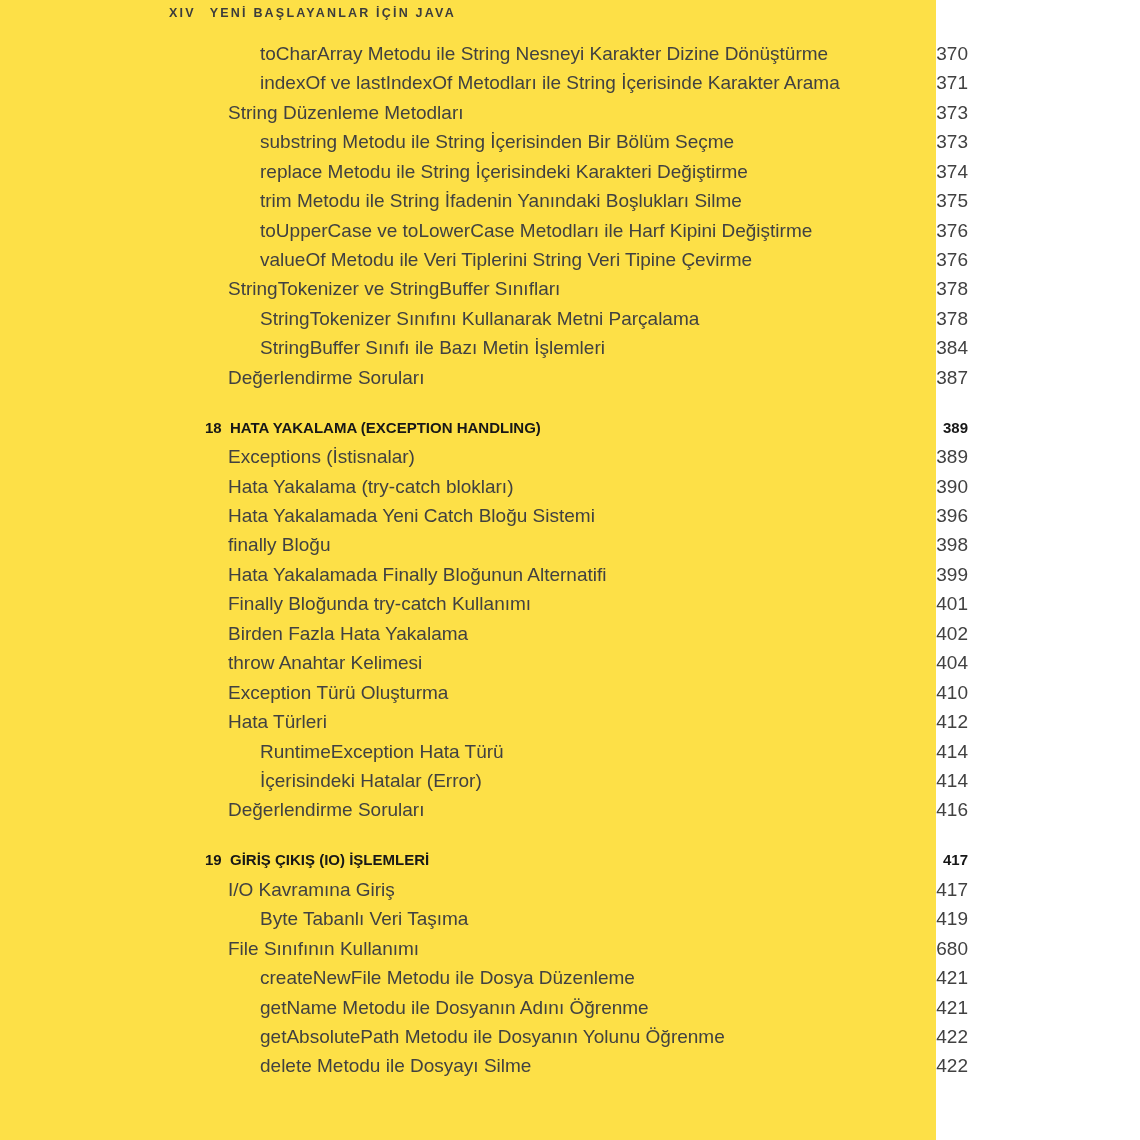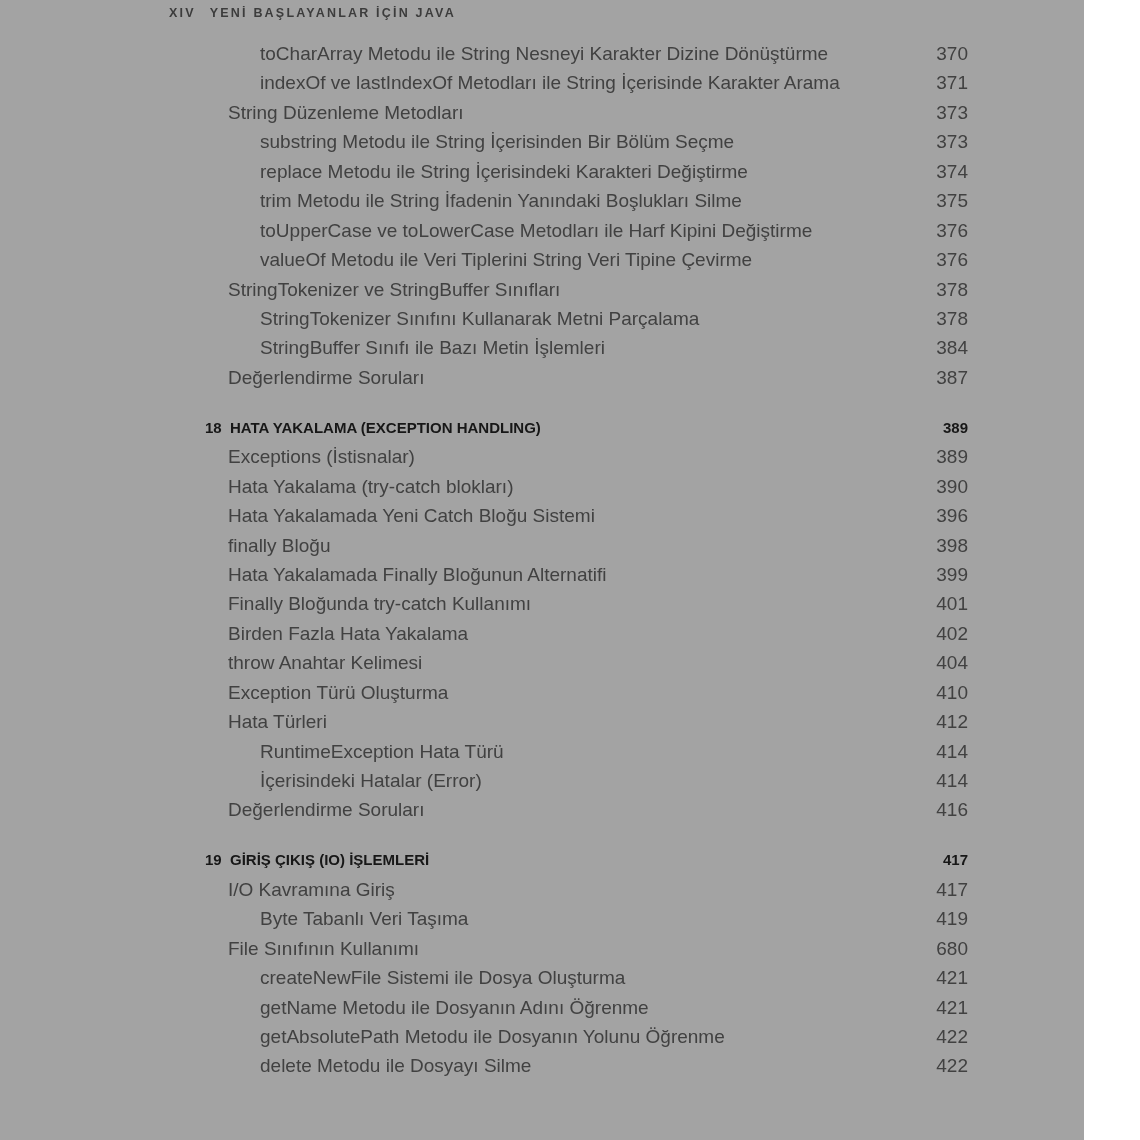--- a/index.html
+++ b/index.html
@@ -2,42 +2,42 @@
 <html><head>
 <meta charset="utf-8">
 <style>
   * { margin: 0; padding: 0; box-sizing: border-box; }
   html, body {
     width: 1140px; height: 1140px;
     background: #ffffff;
     overflow: hidden;
     font-family: "Liberation Sans", sans-serif;
   }
-  .page { position: relative; width: 1084px; height: 1140px; background: #a3a3a3; }
+  .page { position: relative; width: 936px; height: 1140px; background: #fde047; }
 
   .running-header {
     position: absolute;
     top: 6px; left: 169px;
     display: flex; align-items: baseline; gap: 14px;
     font-size: 12.5px;
     font-weight: 700;
     letter-spacing: 2.2px;
     color: #3c3c3c;
     white-space: nowrap;
   }
 
   .toc {
     position: absolute;
     top: 39px; left: 205px;
     width: 763px;
   }
 
   .row {
     display: flex;
-    align-items: center;
+    align-items: flex-end;
     height: 29.45px;
     line-height: 29.45px;
     white-space: nowrap;
   }
 
   .row .label {
     font-size: 19px;
     color: #414141;
     flex: 1 1 auto;
     overflow: hidden;
@@ -190,21 +190,21 @@
       </div>
       <div class="row lvl2">
         <span class="label">Byte Tabanlı Veri Taşıma</span>
         <span class="pagenum">419</span>
       </div>
       <div class="row lvl1">
         <span class="label">File Sınıfının Kullanımı</span>
         <span class="pagenum">680</span>
       </div>
       <div class="row lvl2">
-        <span class="label">createNewFile Sistemi ile Dosya Oluşturma</span>
+        <span class="label">createNewFile Metodu ile Dosya Düzenleme</span>
         <span class="pagenum">421</span>
       </div>
       <div class="row lvl2">
         <span class="label">getName Metodu ile Dosyanın Adını Öğrenme</span>
         <span class="pagenum">421</span>
       </div>
       <div class="row lvl2">
         <span class="label">getAbsolutePath Metodu ile Dosyanın Yolunu Öğrenme</span>
         <span class="pagenum">422</span>
       </div>

